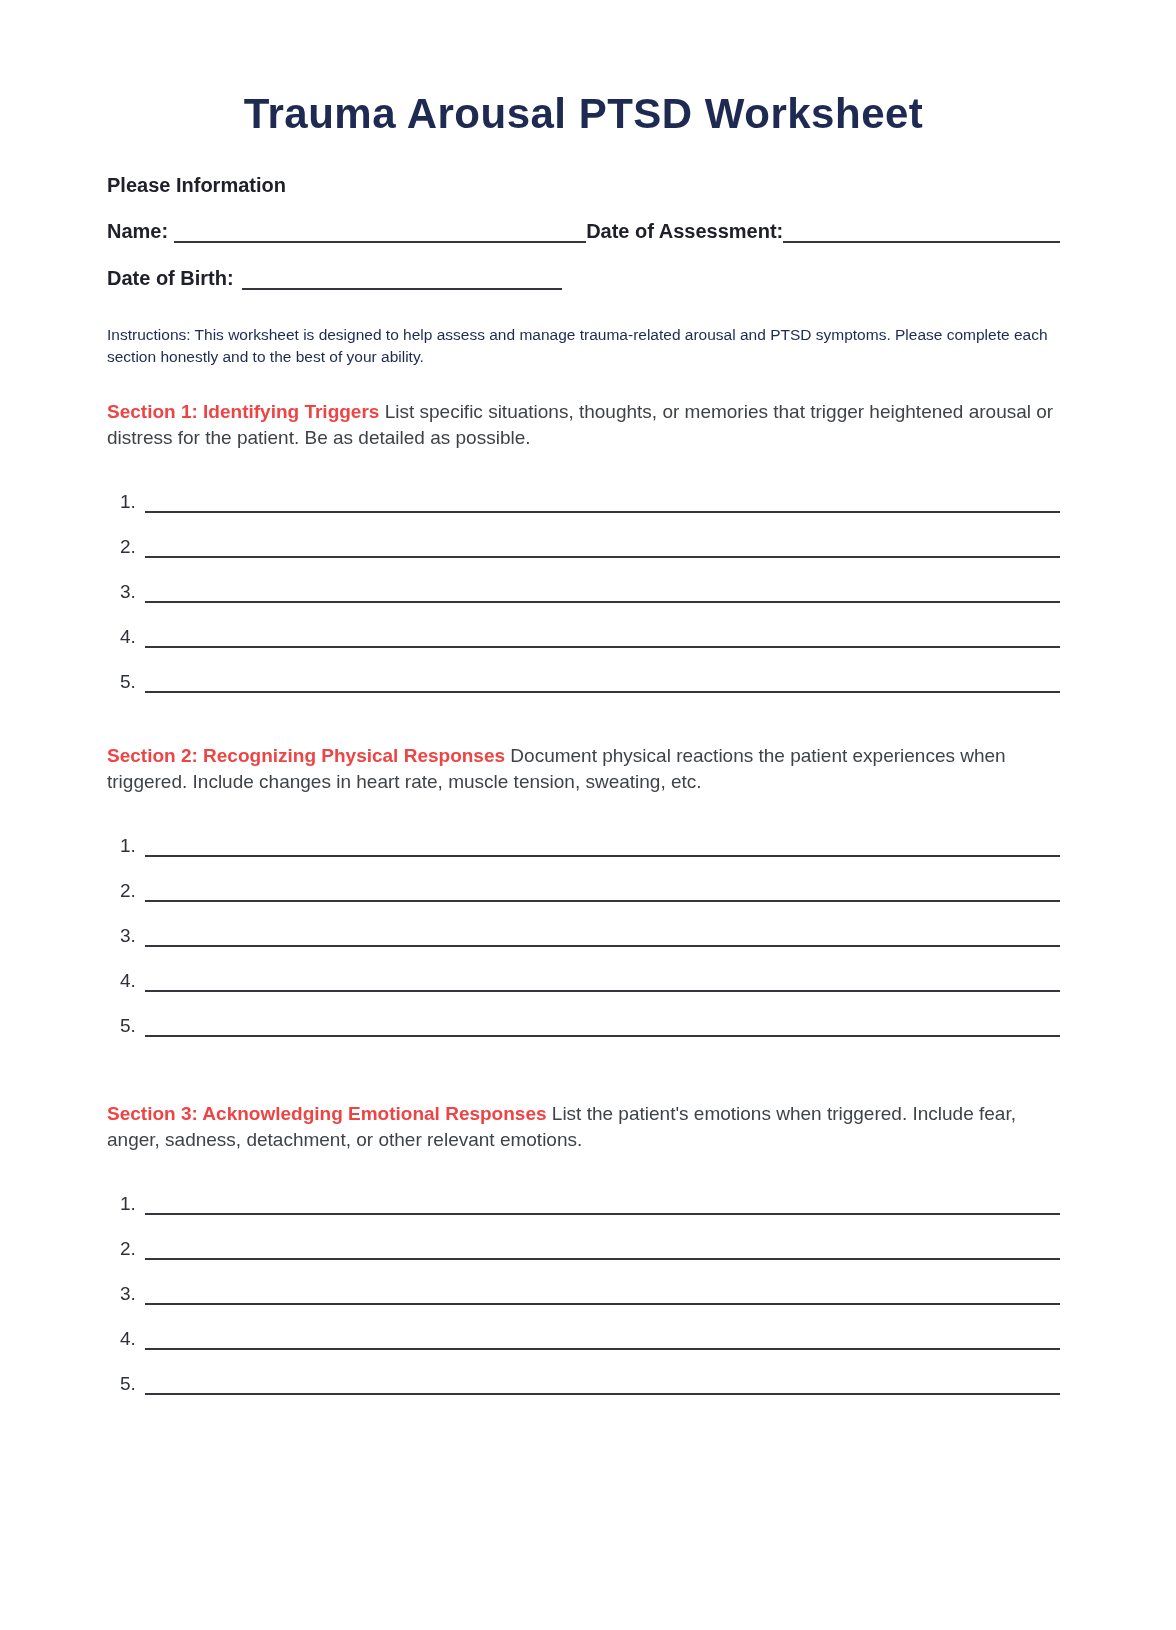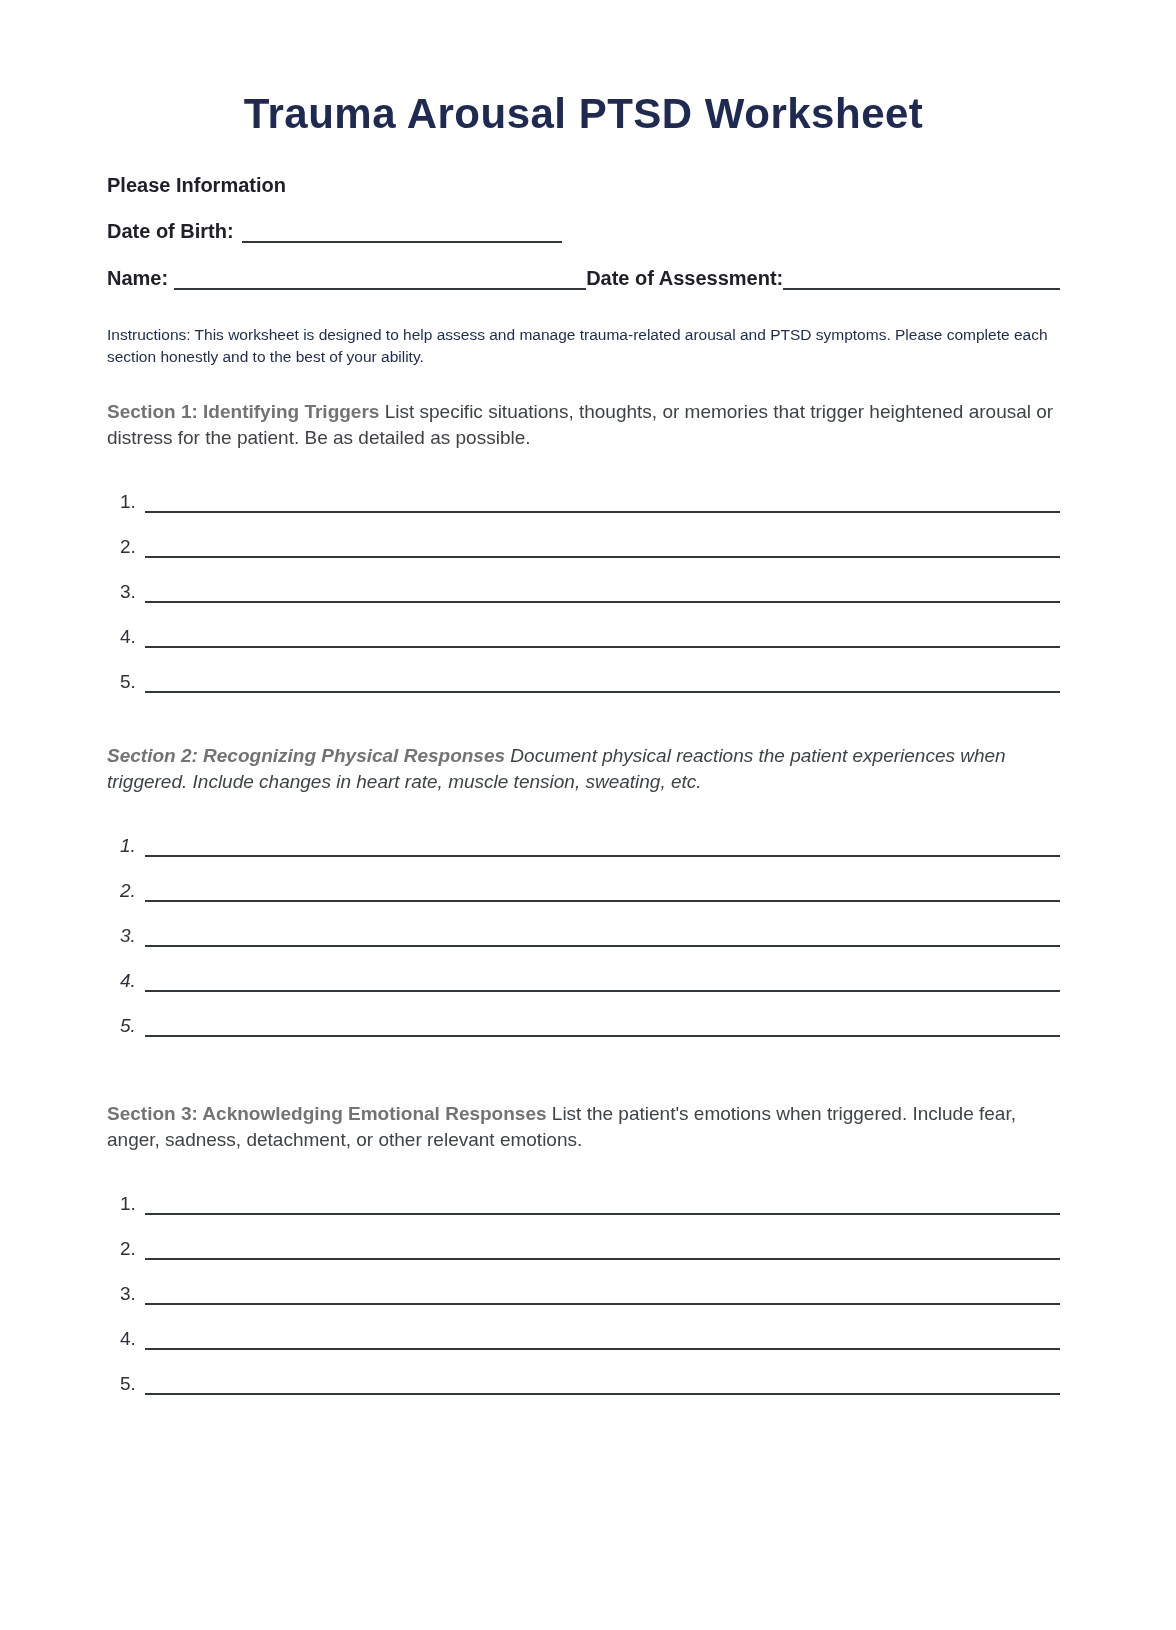--- a/index.html
+++ b/index.html
@@ -55,24 +55,24 @@
     color: #1e2a52;
     line-height: 1.4;
   }
   .section-para {
     font-size: 19px;
     line-height: 26px;
     color: #3f4347;
   }
   .section-heading {
     font-weight: bold;
-    color: #737373;
+    color: #ef4444;
   }
   .sec-1 { margin-top: 32px; }
-  .sec-2 { margin-top: 50px; font-style: italic; }
+  .sec-2 { margin-top: 50px; }
   .sec-3 { margin-top: 64px; }
   .items { margin-top: 34px; padding-left: 13px; }
   .item-row {
     display: flex;
     align-items: flex-end;
     height: 28px;
     margin-bottom: 17px;
   }
   .item-num {
     font-size: 19px;
@@ -90,29 +90,29 @@
 <body>
 
 <div class="page">
 
   <h1 class="title">Trauma Arousal PTSD Worksheet</h1>
 
   <div>
     <p class="pi-heading">Please Information</p>
 
     <div class="row">
-      <span class="label">Date of Birth:</span>
-      <span class="fill-line dob-line"></span>
-    </div>
-
-    <div class="row">
       <span class="label">Name:</span>
       <span class="fill-line name-line"></span>
       <span class="label">Date of Assessment:</span>
       <span class="fill-line assessment-line"></span>
+    </div>
+
+    <div class="row">
+      <span class="label">Date of Birth:</span>
+      <span class="fill-line dob-line"></span>
     </div>
   </div>
 
   <p class="instructions">Instructions: This worksheet is designed to help assess and manage trauma-related arousal and PTSD symptoms. Please complete each section honestly and to the best of your ability.</p>
 
   <div class="sec-1">
     <p class="section-para">
       <span class="section-heading">Section 1: Identifying Triggers</span>
       <span>List specific situations, thoughts, or memories that trigger heightened arousal or distress for the patient. Be as detailed as possible.</span>
     </p>

